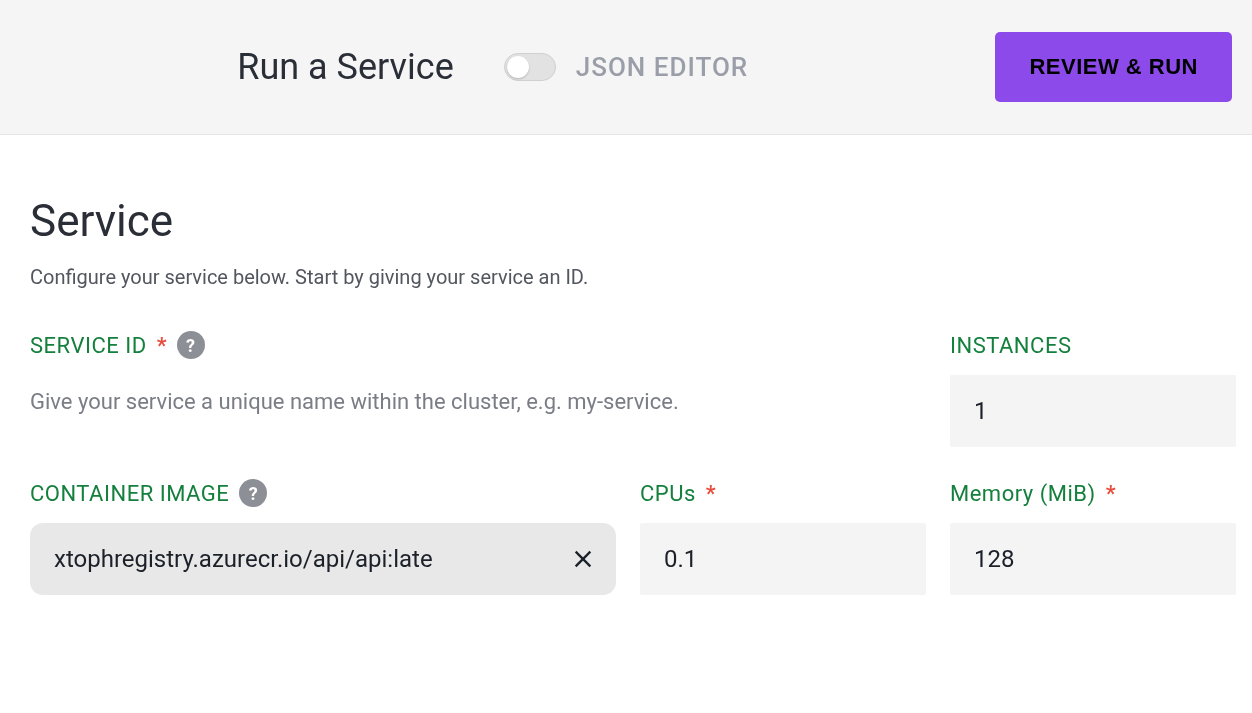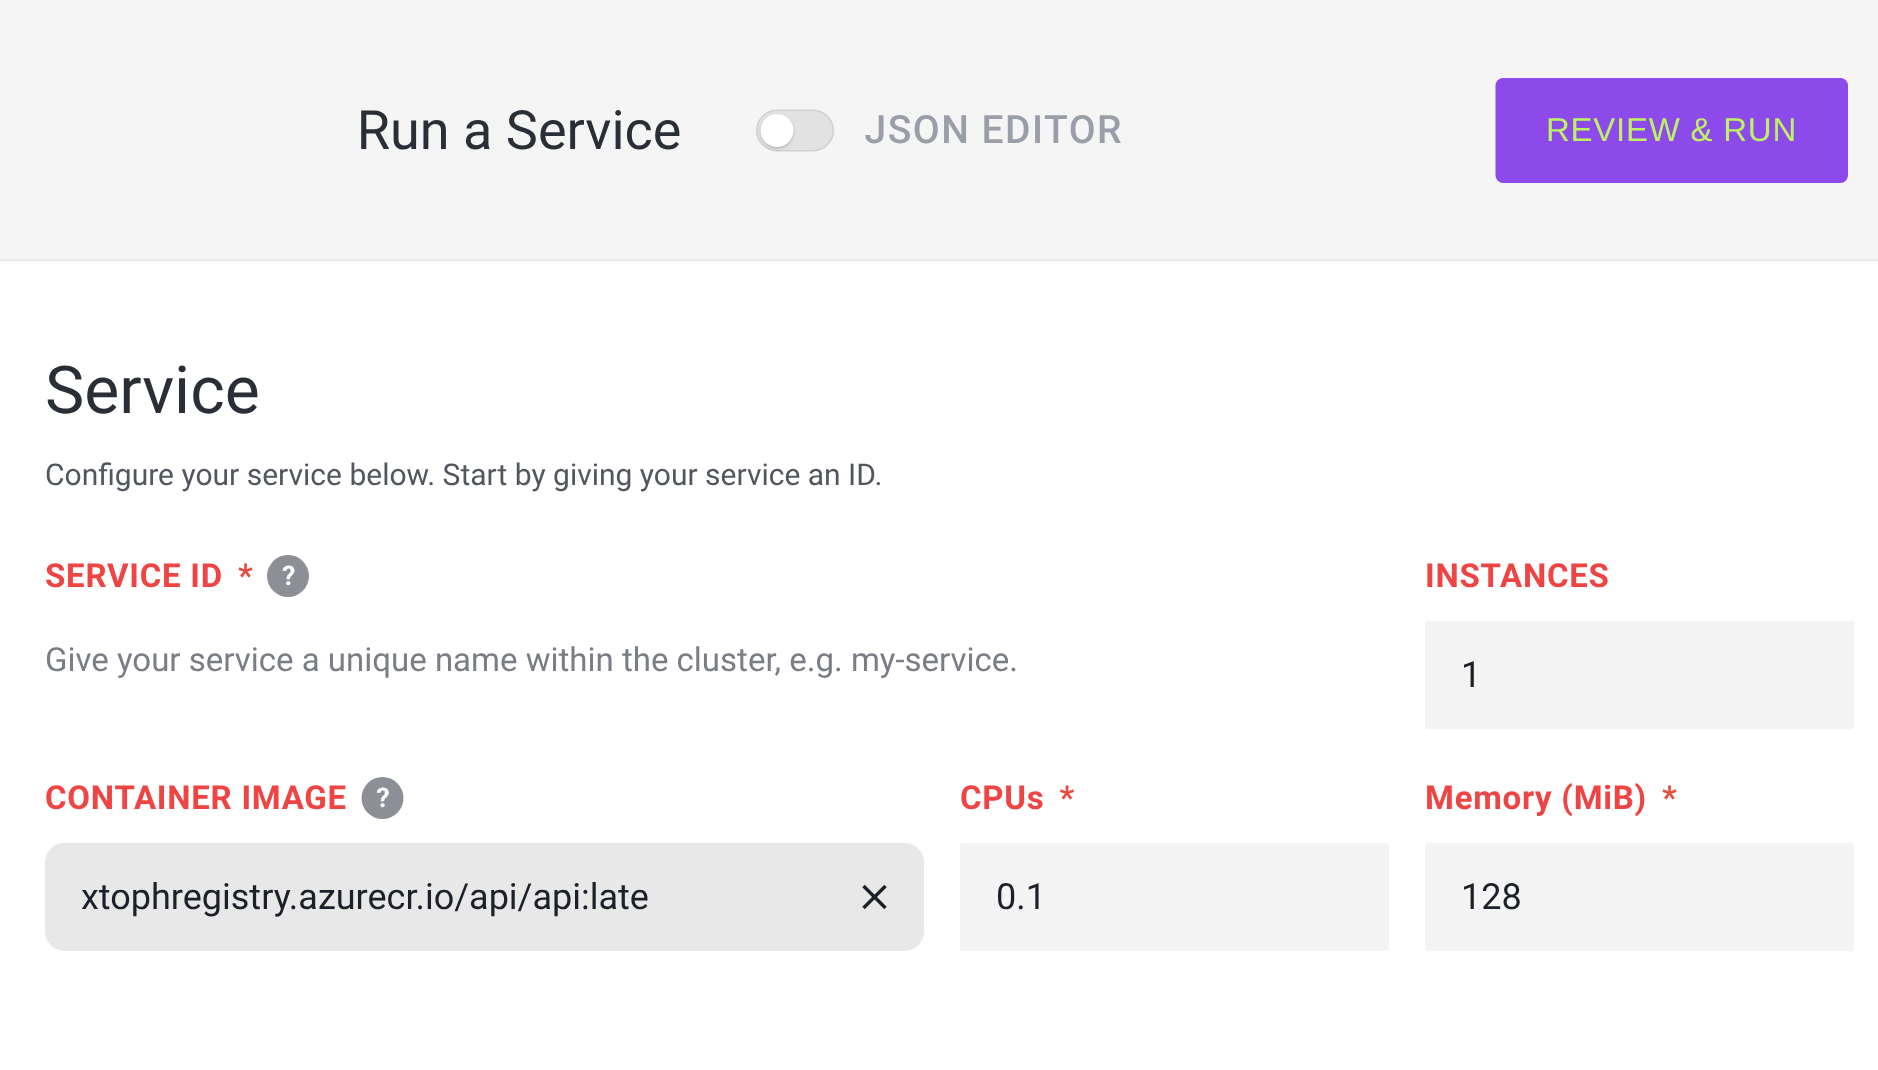--- a/index.html
+++ b/index.html
@@ -8,21 +8,21 @@
       padding: 0;
     }
     body {
       font-family: -apple-system, BlinkMacSystemFont, "Segoe UI", Roboto, Helvetica, Arial, sans-serif;
       background: #ffffff;
       color: #1b2029;
       width: 1252px;
     }
     .top-bar {
       background: #f5f5f5;
-      height: 174px;
+      height: 135px;
       border-bottom: 1px solid #e5e5e5;
       display: flex;
       align-items: center;
       padding: 10px 20px;
     }
     .top-bar-inner {
       display: flex;
       align-items: center;
       width: 100%;
       justify-content: flex-end;
@@ -61,23 +61,23 @@
       box-shadow: 0 1px 2px rgba(0,0,0,0.2);
     }
     .toggle-label {
       font-size: 26px;
       font-weight: 500;
       letter-spacing: 1px;
       color: #9a9ea8;
     }
     .review-btn {
       background: #8c4aea;
-      color: #bef264;
-      font-size: 22px;
-      font-weight: 400;
+      color: #000000;
+      font-size: 22px;
+      font-weight: 700;
       letter-spacing: 0.5px;
       border: none;
       padding: 22px 34px;
       border-radius: 5px;
       cursor: pointer;
       text-align: right;
     }
     .content {
       padding: 60px 30px 30px 30px;
     }
@@ -113,23 +113,23 @@
     }
     .label-row {
       display: flex;
       align-items: center;
       gap: 10px;
       margin-bottom: 14px;
       height: 32px;
     }
     .label {
       font-size: 22px;
-      font-weight: 700;
+      font-weight: 400;
       letter-spacing: 0.5px;
-      color: #ef4444;
+      color: #15803d;
       text-align: right;
     }
     .label-caps {
       text-transform: none;
     }
     .req {
       color: #e74c3c;
       font-size: 22px;
       font-weight: 600;
     }

